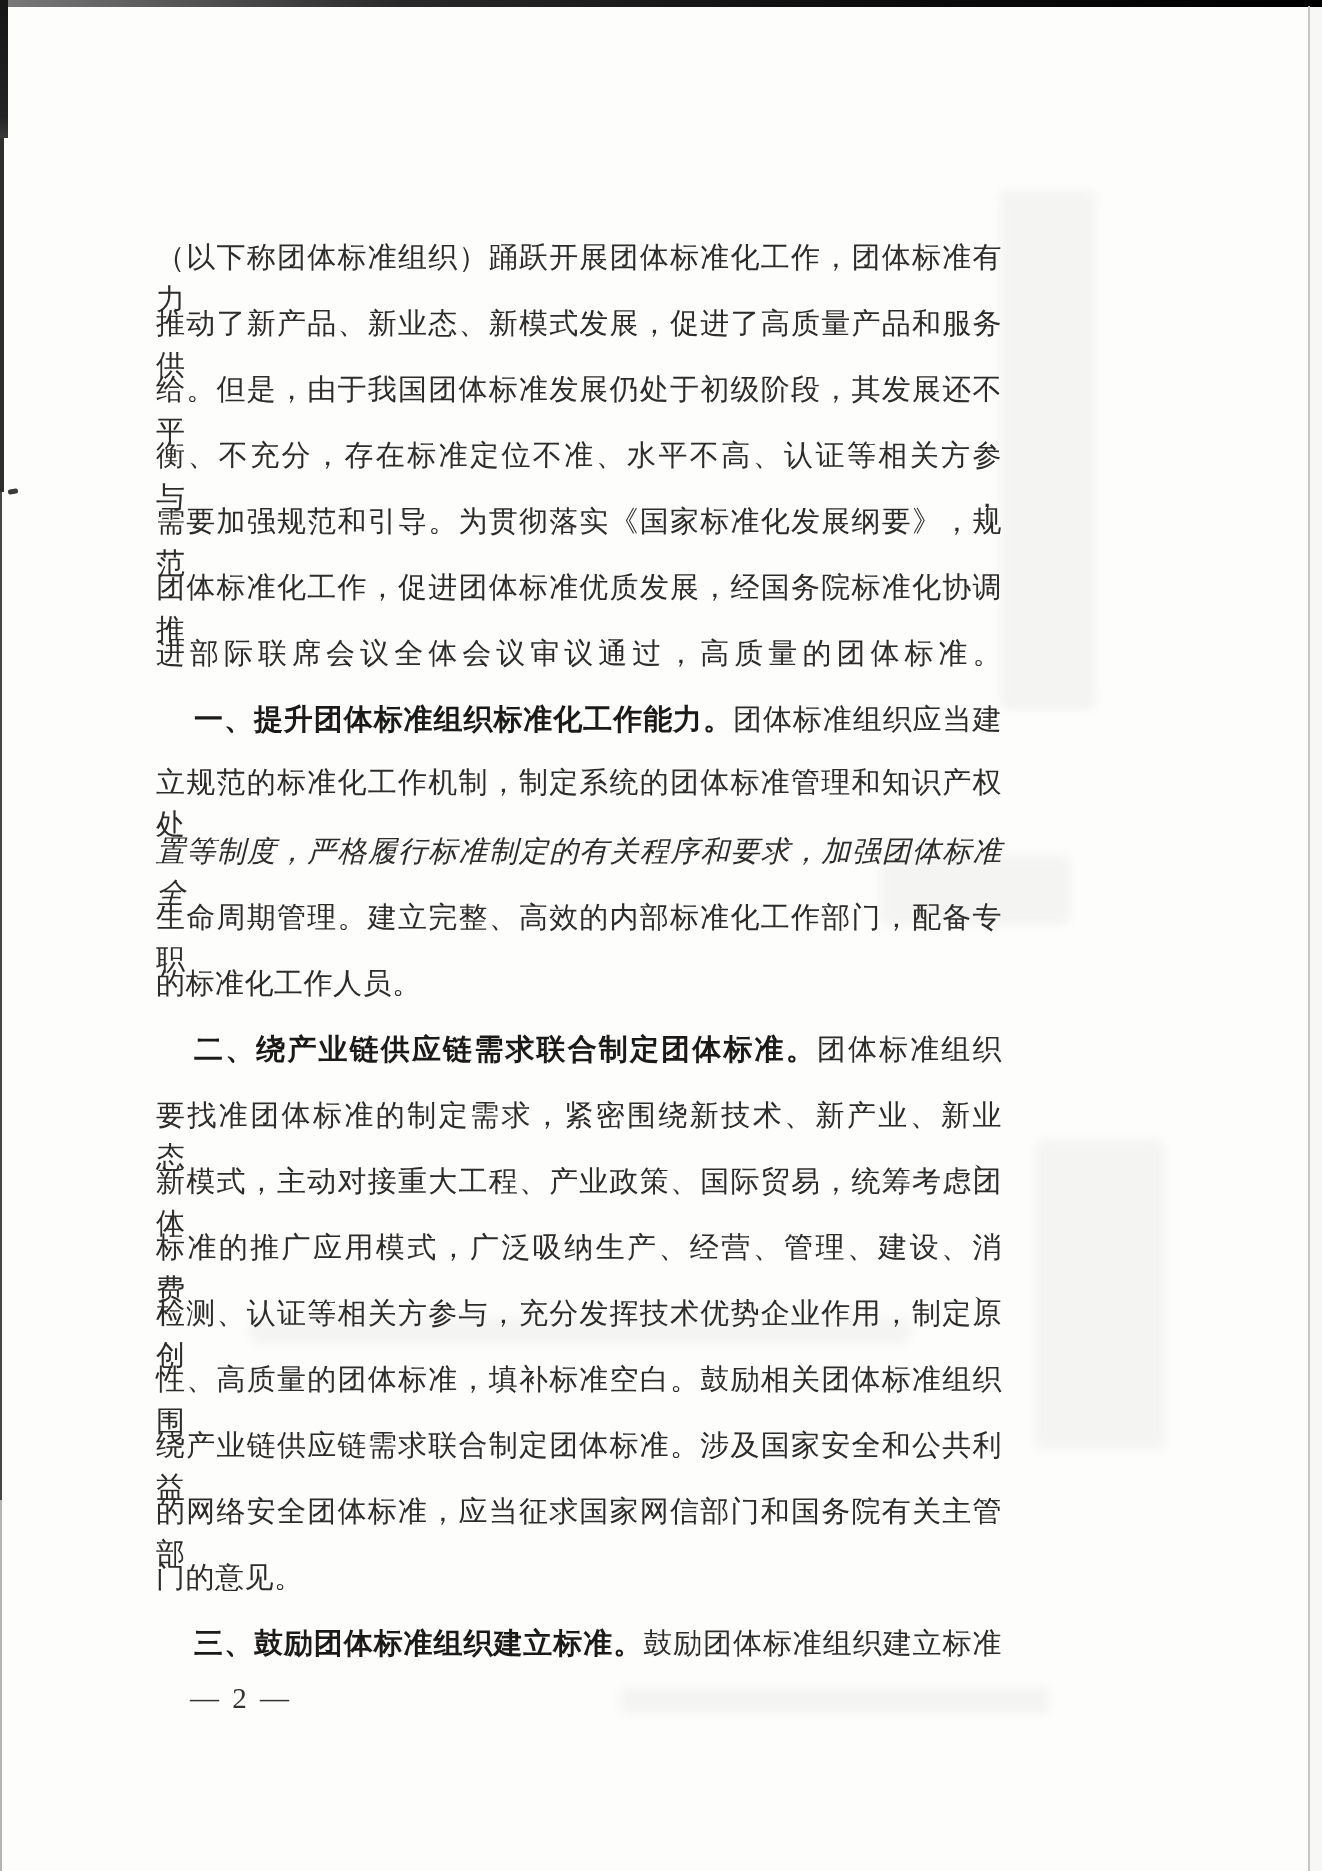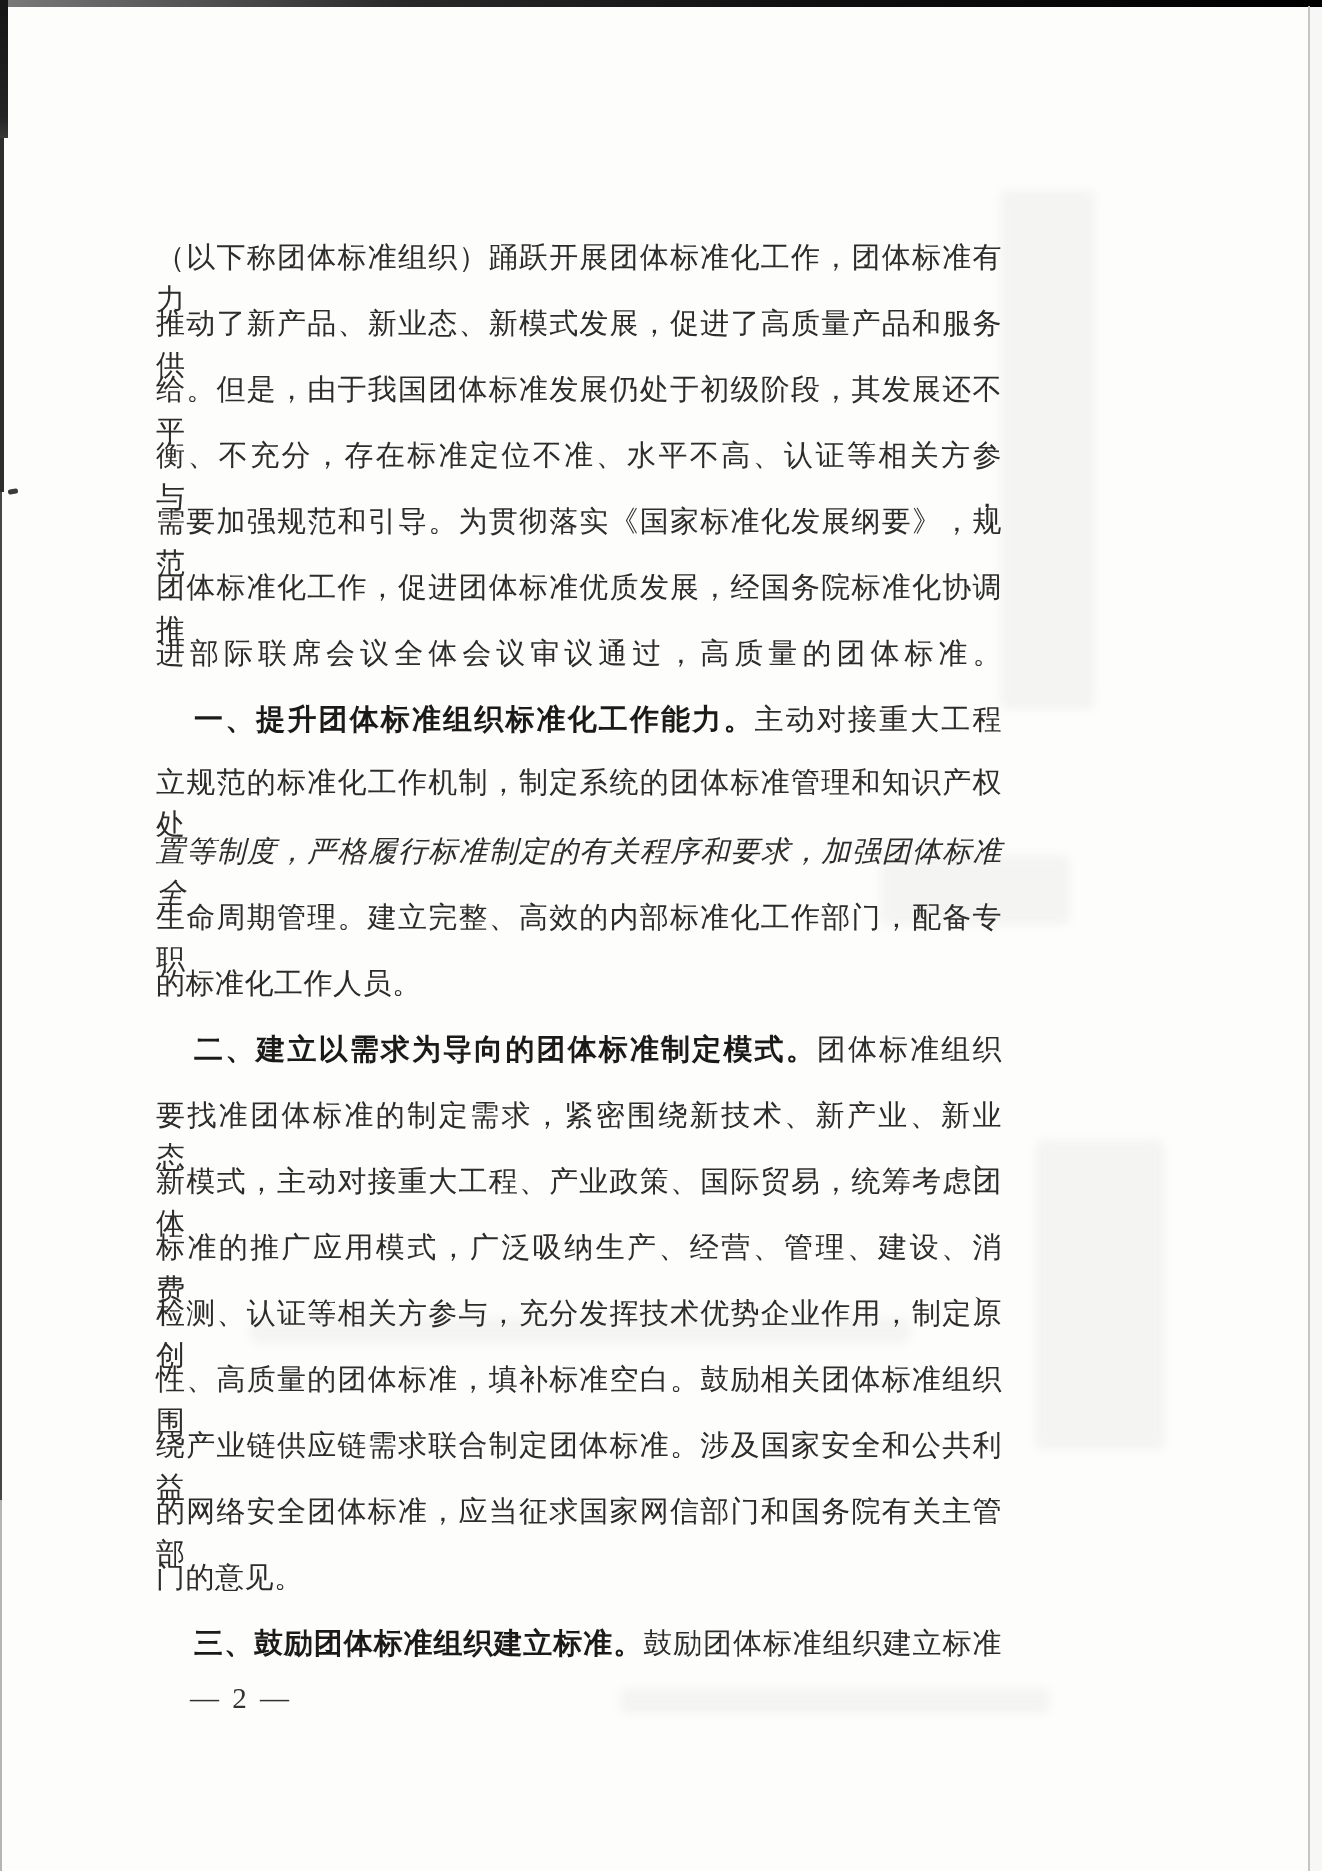--- a/index.html
+++ b/index.html
@@ -83,26 +83,26 @@
   <div class="smudge sm5"></div>
 
   <div id="doc-body">
       <div class="line" style="top: 236px;"><span>（以下称团体标准组织）踊跃开展团体标准化工作，团体标准有力</span></div>
       <div class="line" style="top: 302px;"><span>推动了新产品、新业态、新模式发展，促进了高质量产品和服务供</span></div>
       <div class="line" style="top: 368px;"><span>给。但是，由于我国团体标准发展仍处于初级阶段，其发展还不平</span></div>
       <div class="line" style="top: 434px;"><span>衡、不充分，存在标准定位不准、水平不高、认证等相关方参与，</span></div>
       <div class="line" style="top: 500px;"><span>需要加强规范和引导。为贯彻落实《国家标准化发展纲要》，规范</span></div>
       <div class="line" style="top: 566px;"><span>团体标准化工作，促进团体标准优质发展，经国务院标准化协调推</span></div>
       <div class="line" style="top: 632px;"><span>进部际联席会议全体会议审议通过，高质量的团体标准。</span></div>
-      <div class="line indent" style="top: 698px;"><span class="seg-bold">一、提升团体标准组织标准化工作能力。</span><span>主动对接重大工程</span></div>
+      <div class="line indent" style="top: 698px;"><span class="seg-bold">一、提升团体标准组织标准化工作能力。</span><span>团体标准组织应当建</span></div>
       <div class="line" style="top: 764px; font-family: Liberation Mono, monospace;"><span>立规范的标准化工作机制，制定系统的团体标准管理和知识产权处</span></div>
       <div class="line" style="top: 830px; font-style: italic;"><span>置等制度，严格履行标准制定的有关程序和要求，加强团体标准全</span></div>
       <div class="line" style="top: 896px;"><span>生命周期管理。建立完整、高效的内部标准化工作部门，配备专职</span></div>
       <div class="line last" style="top: 962px;"><span>的标准化工作人员。</span></div>
-      <div class="line indent" style="top: 1028px;"><span class="seg-bold">二、建立以需求为导向的团体标准制定模式。</span><span>团体标准组织</span></div>
+      <div class="line indent" style="top: 1028px;"><span class="seg-bold">二、绕产业链供应链需求联合制定团体标准。</span><span>团体标准组织</span></div>
       <div class="line" style="top: 1094px;"><span>要找准团体标准的制定需求，紧密围绕新技术、新产业、新业态、</span></div>
       <div class="line" style="top: 1160px;"><span>新模式，主动对接重大工程、产业政策、国际贸易，统筹考虑团体</span></div>
       <div class="line" style="top: 1226px;"><span>标准的推广应用模式，广泛吸纳生产、经营、管理、建设、消费、</span></div>
       <div class="line" style="top: 1292px;"><span>检测、认证等相关方参与，充分发挥技术优势企业作用，制定原创</span></div>
       <div class="line" style="top: 1358px;"><span>性、高质量的团体标准，填补标准空白。鼓励相关团体标准组织围</span></div>
       <div class="line" style="top: 1424px;"><span>绕产业链供应链需求联合制定团体标准。涉及国家安全和公共利益</span></div>
       <div class="line" style="top: 1490px;"><span>的网络安全团体标准，应当征求国家网信部门和国务院有关主管部</span></div>
       <div class="line last" style="top: 1556px;"><span>门的意见。</span></div>
       <div class="line indent" style="top: 1622px;"><span class="seg-bold">三、鼓励团体标准组织建立标准。</span><span>鼓励团体标准组织建立标准</span></div>
     </div>

